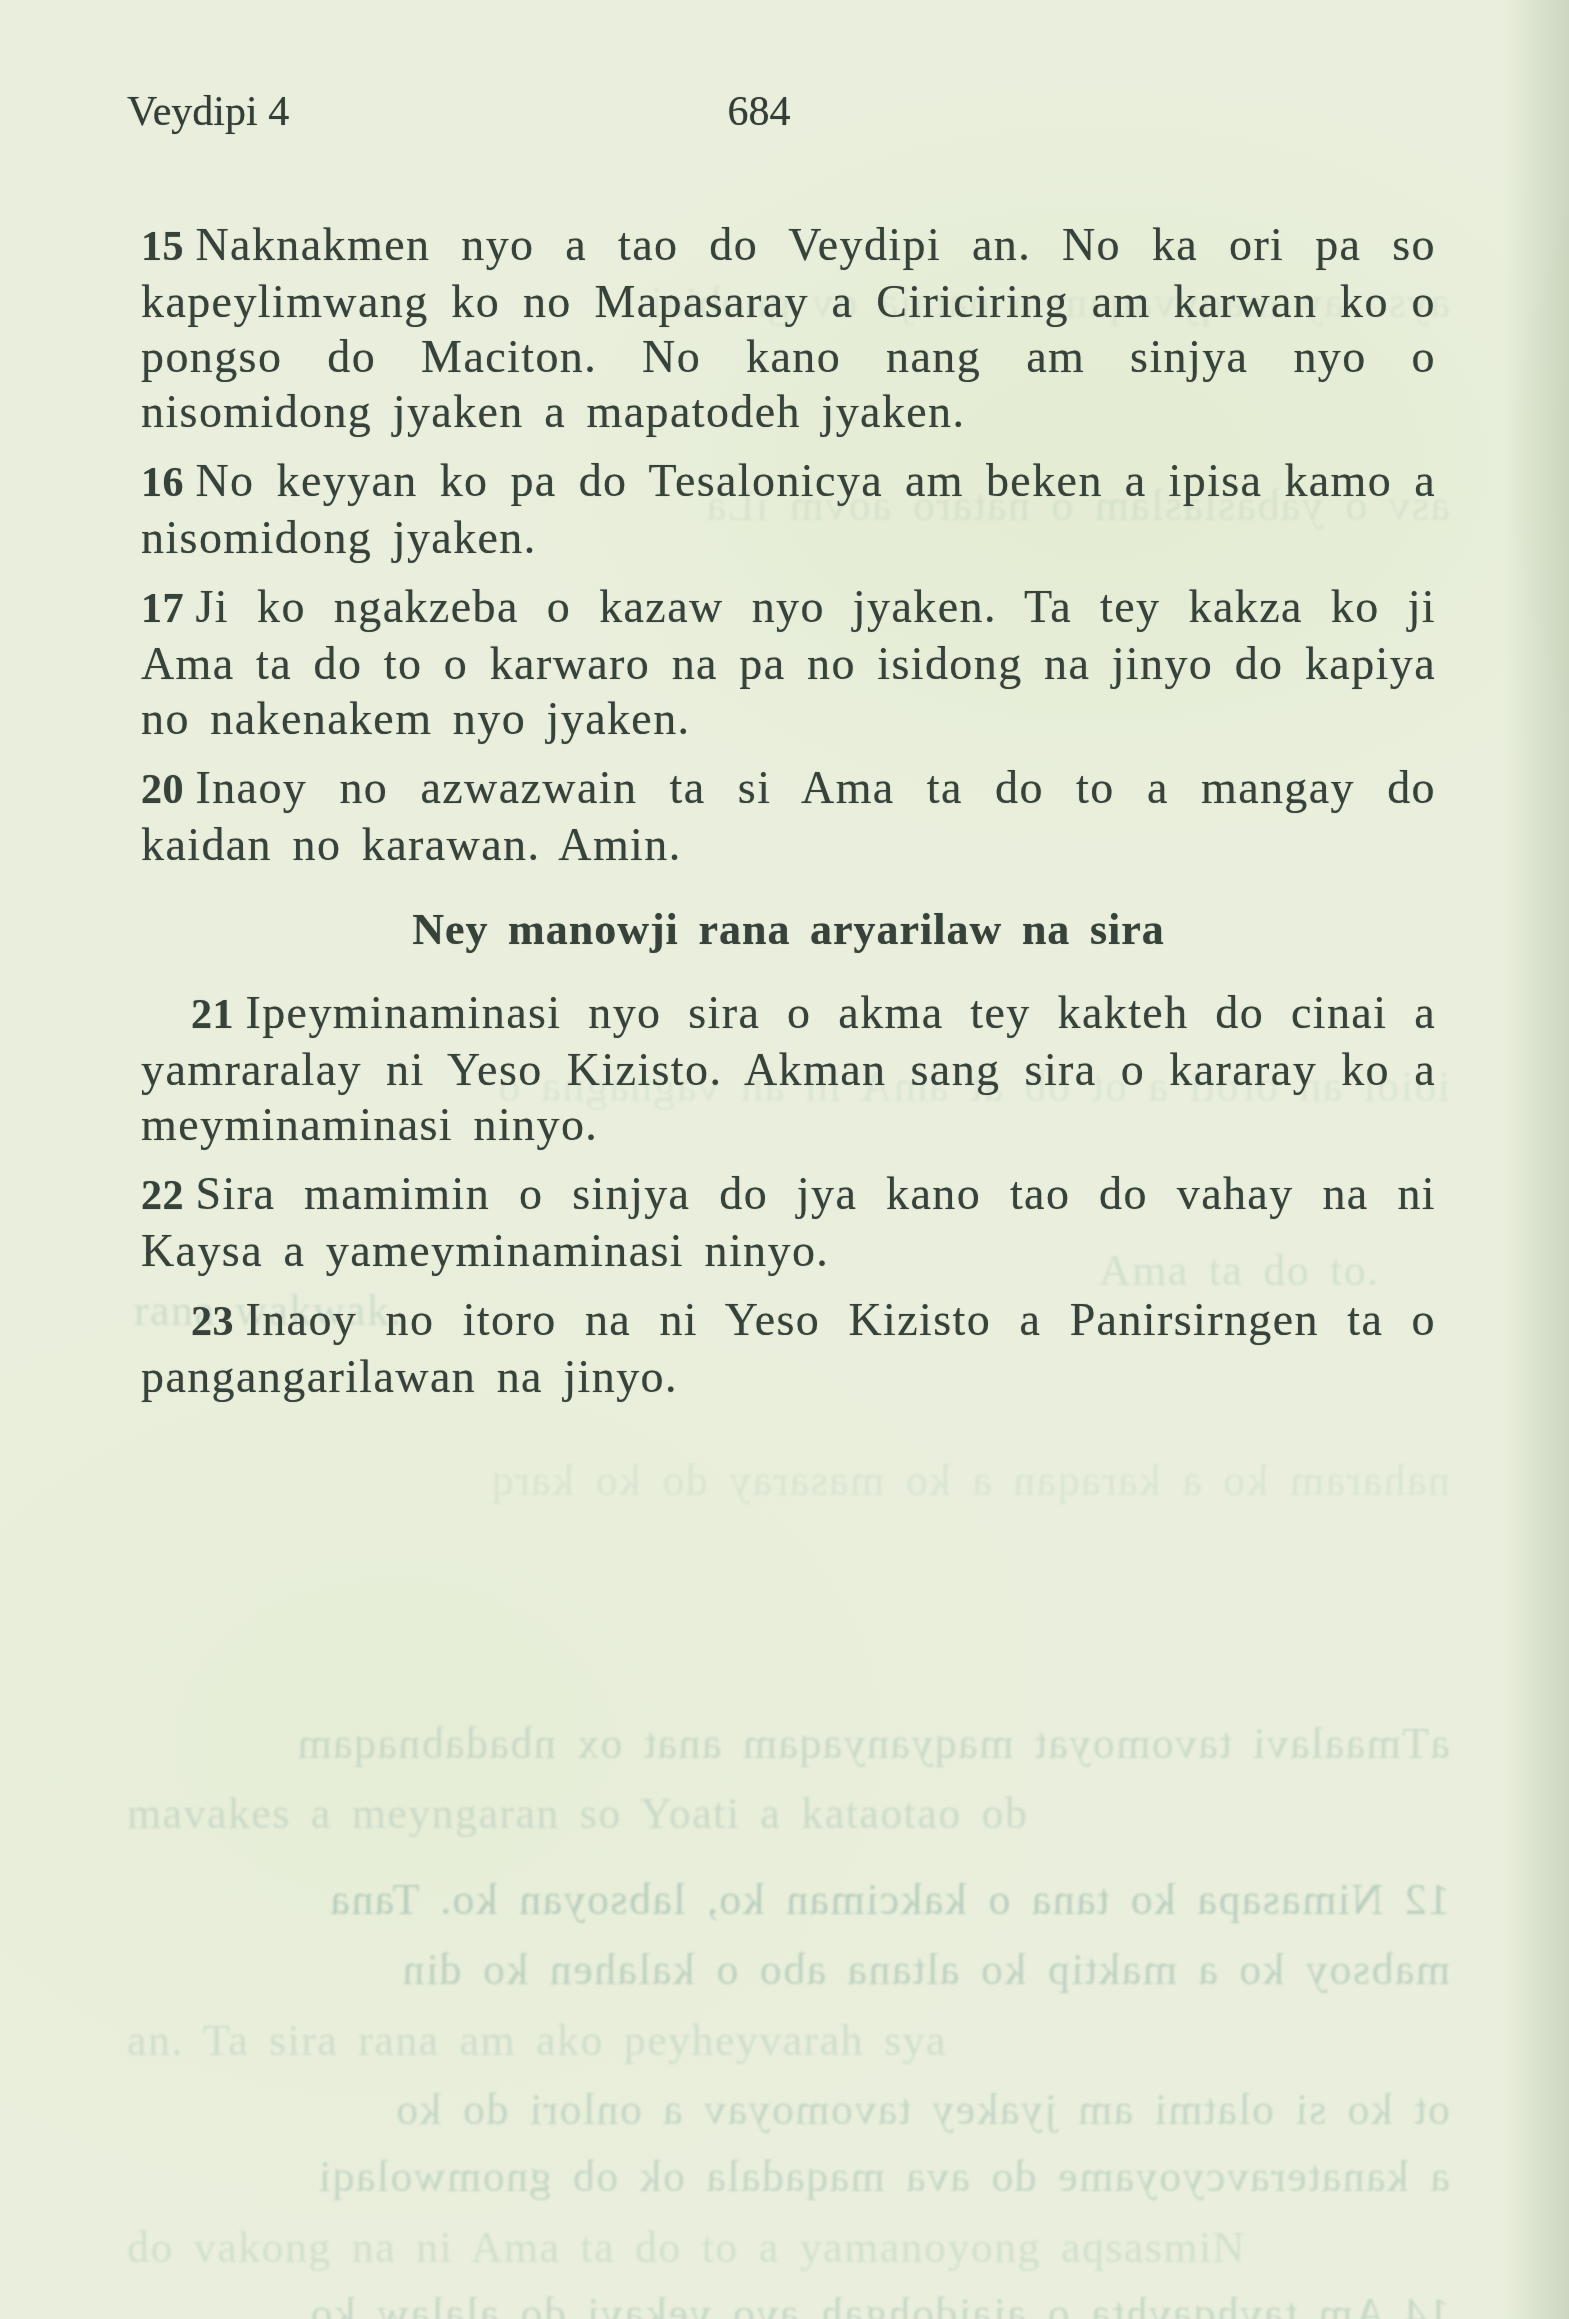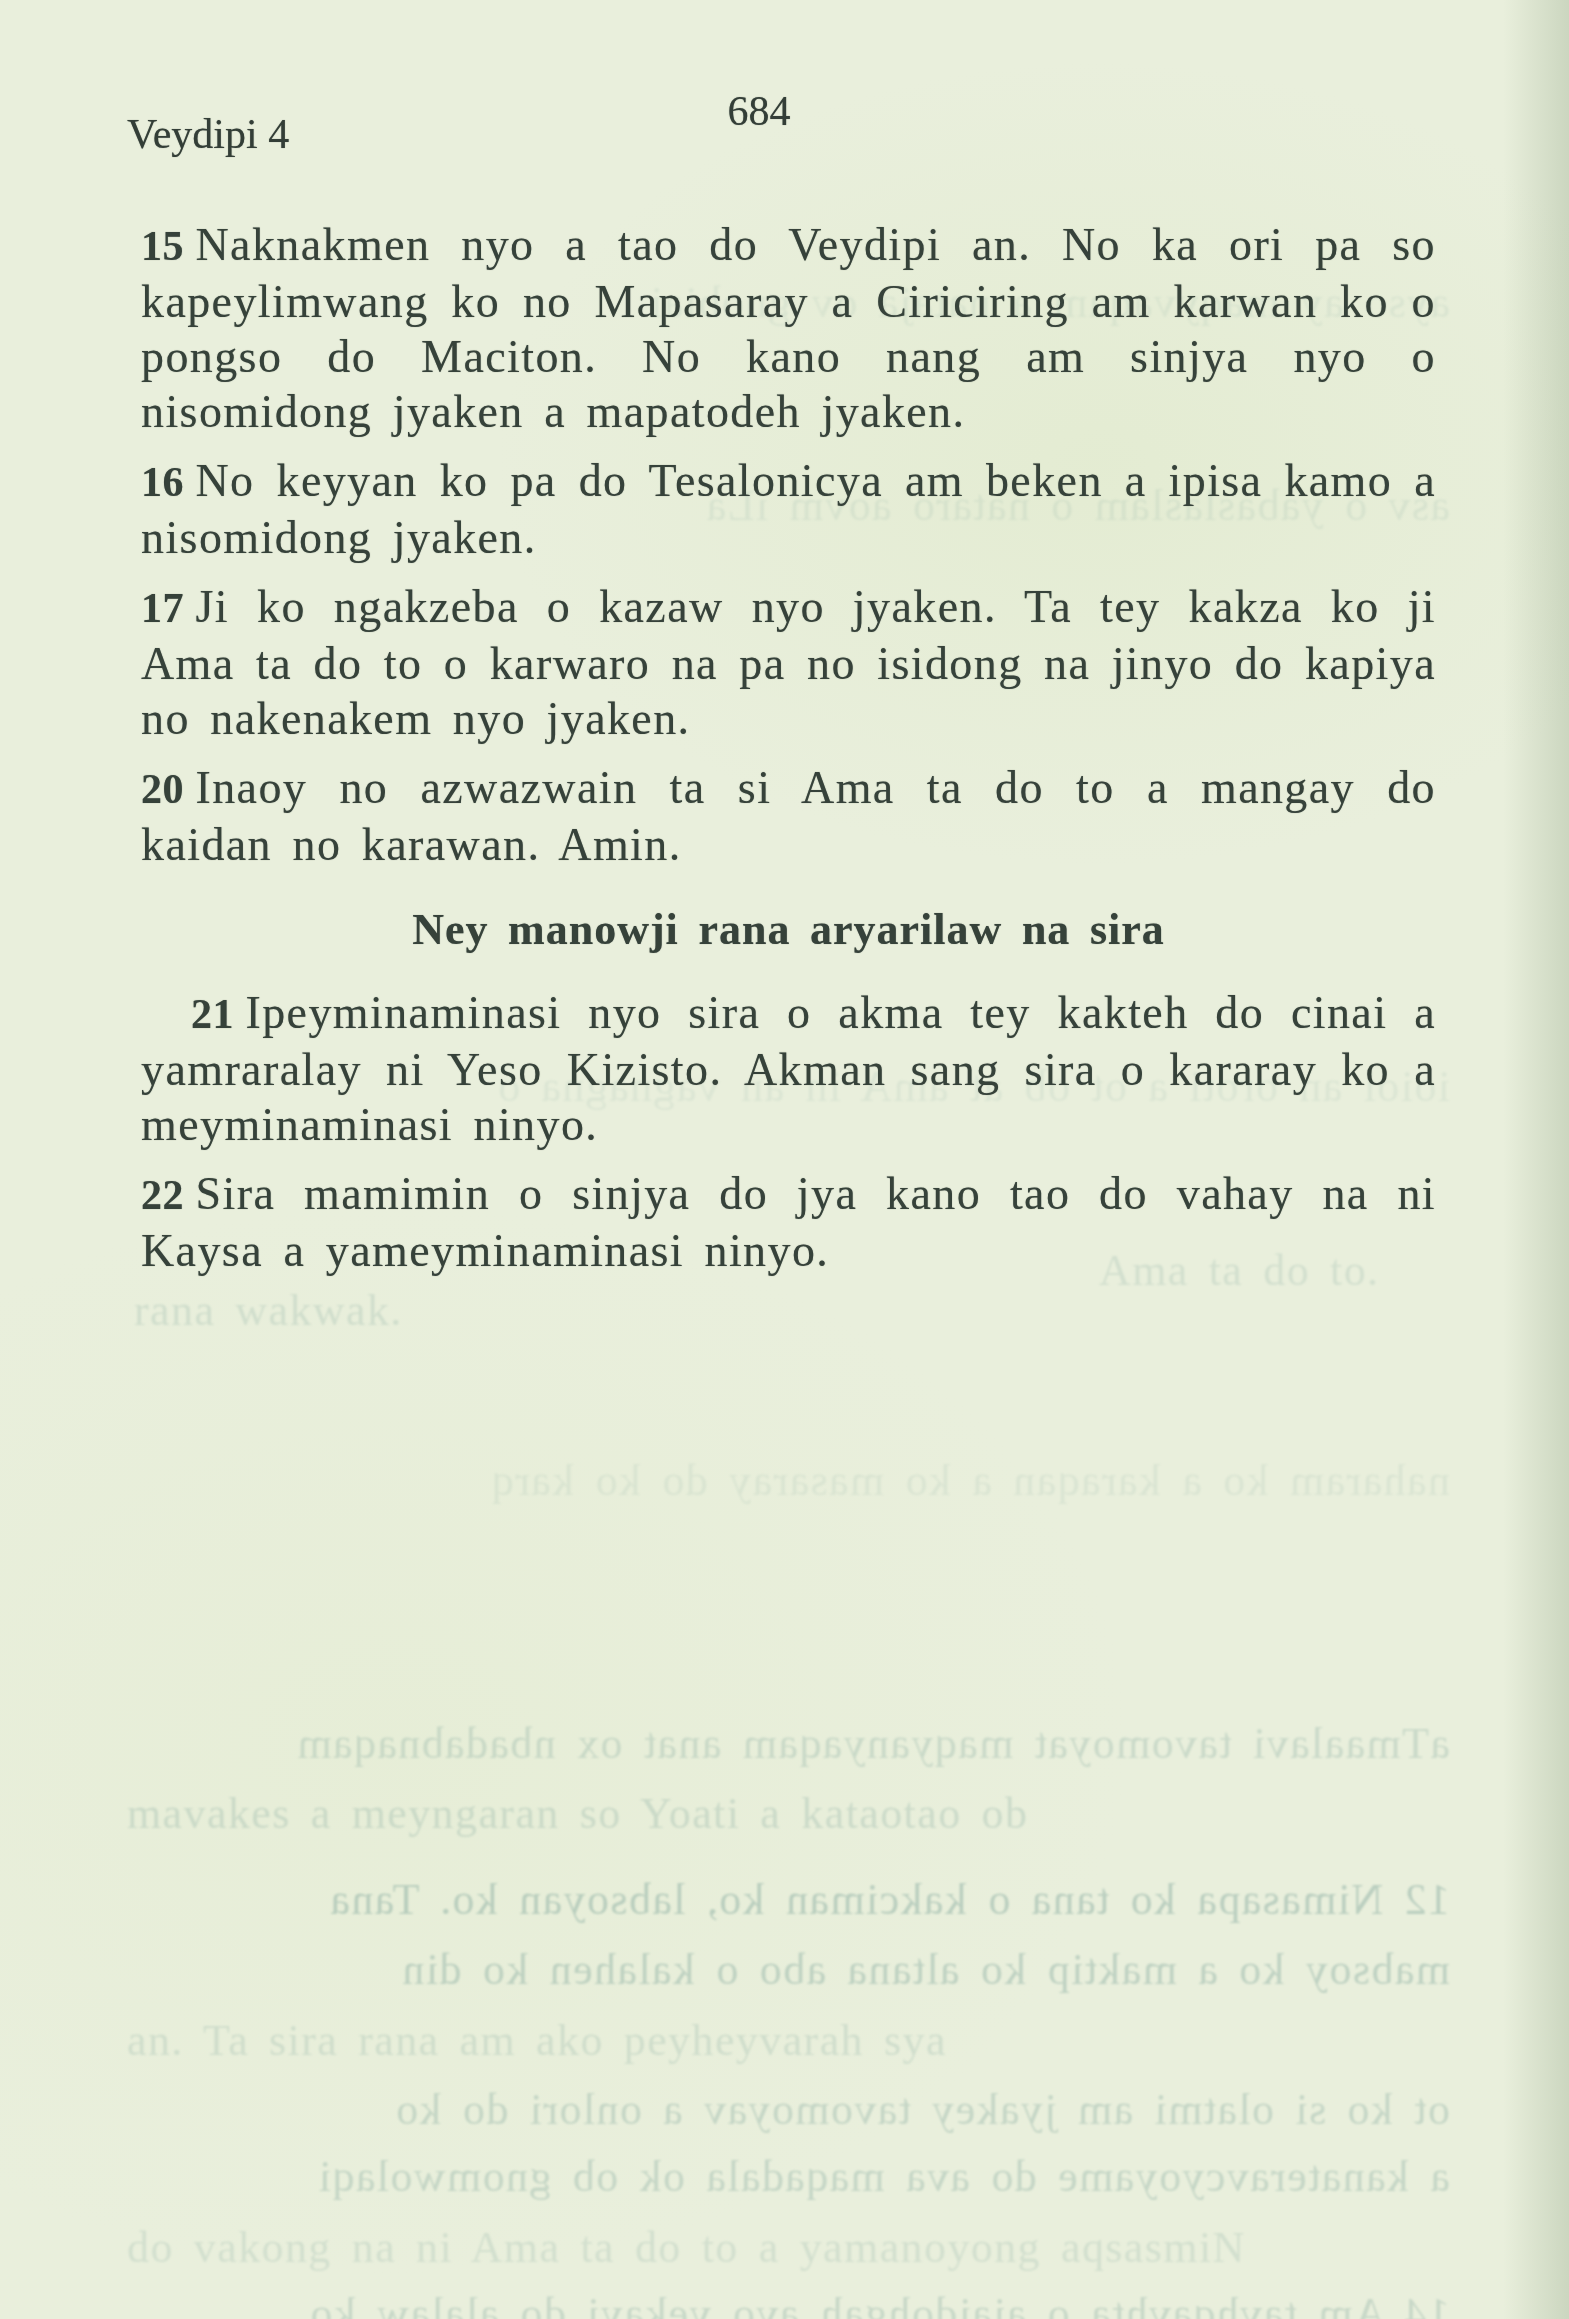--- a/index.html
+++ b/index.html
@@ -31,21 +31,21 @@
     position: absolute;
     top: 84px;
     left: 127px;
     right: 121px;
     height: 55px;
     line-height: 55px;
     font-size: 42px;
     color: #333e37;
     text-shadow: 0 0 1px rgba(51,62,55,0.55);
   }
-  .running-title { position: absolute; left: 0; top: 0; margin-top: 23px; }
+  .running-title { position: absolute; left: 0; top: 0; }
   .page-number {
     position: absolute;
     left: 0; right: 0;
     text-align: center;
     transform: translateX(-29px);
   }
   .body-text {
     position: absolute;
     top: 203px;
     left: 127px;
@@ -131,17 +131,18 @@
 
 
     <p class="verse"><span class="vnum">20</span><span>Inaoy no azwazwain ta si Ama ta do to a mangay do kaidan no karawan. Amin.</span></p>
 
     <h2 class="section-heading">Ney manowji rana aryarilaw na sira</h2>
 
     <p class="verse indent"><span class="vnum">21</span><span>Ipeyminaminasi nyo sira o akma tey kakteh do cinai a yamraralay ni Yeso Kizisto. Akman sang sira o kararay ko a meyminaminasi ninyo.</span></p>
 
     <p class="verse"><span class="vnum">22</span><span>Sira mamimin o sinjya do jya kano tao do vahay na ni Kaysa a yameyminaminasi ninyo.</span></p>
 
+    <p class="verse indent"><span class="vnum">23</span><span>Inaoy no itoro na ni Yeso Kizisto a Panirsirngen ta o pangangarilawan na jinyo.</span></p>
 
   </div>
 
 </div>
 
 
 </body></html>

